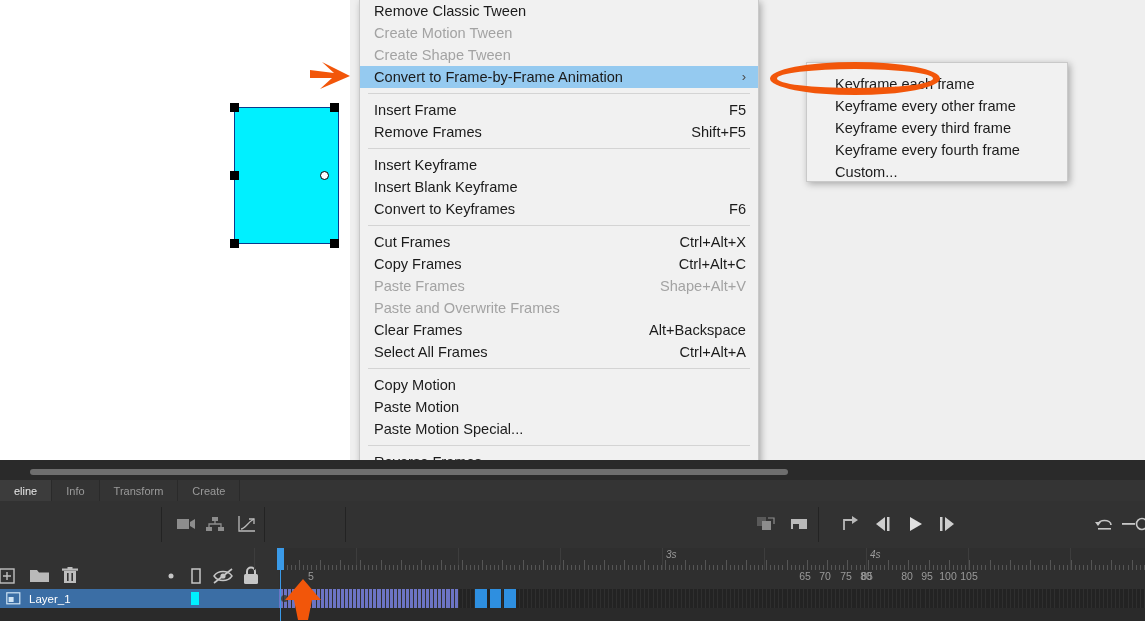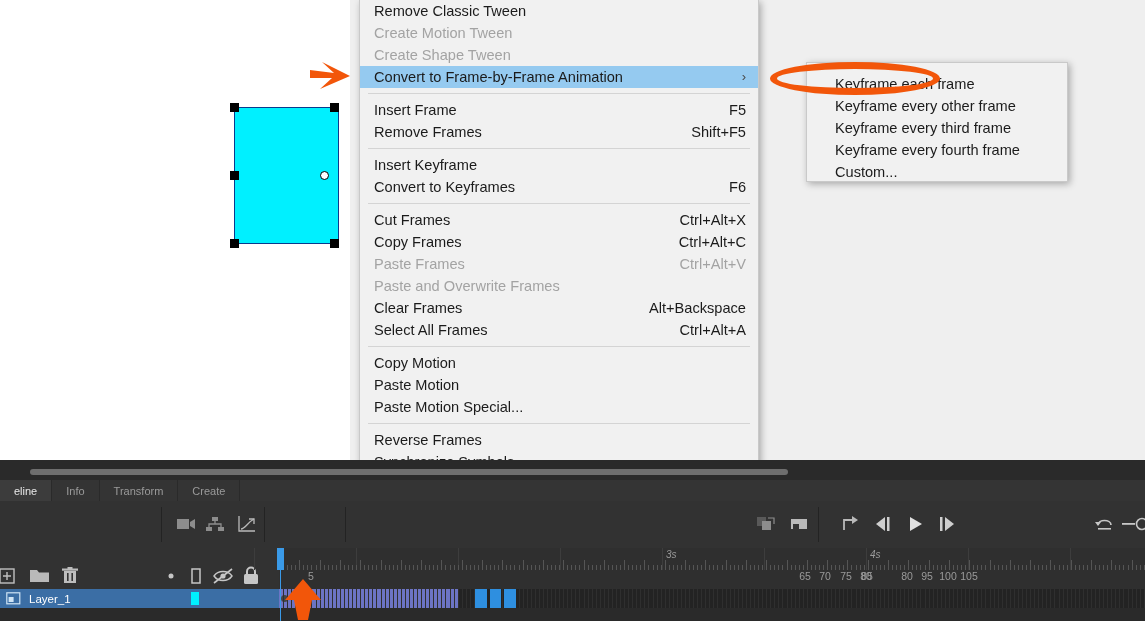--- a/index.html
+++ b/index.html
@@ -133,35 +133,38 @@
     </div>
     <div class="mi">
       <span class="lbl">Remove Frames</span>
       <span class="sc">Shift+F5</span>
     </div>
     <div class="msep"></div>
     <div class="mi">
       <span class="lbl">Insert Keyframe</span>
     </div>
     <div class="mi">
+      <span class="lbl">Insert Blank Keyframe</span>
+    </div>
+    <div class="mi">
       <span class="lbl">Convert to Keyframes</span>
       <span class="sc">F6</span>
     </div>
     <div class="msep"></div>
     <div class="mi">
       <span class="lbl">Cut Frames</span>
       <span class="sc">Ctrl+Alt+X</span>
     </div>
     <div class="mi">
       <span class="lbl">Copy Frames</span>
       <span class="sc">Ctrl+Alt+C</span>
     </div>
     <div class="mi disabled">
       <span class="lbl">Paste Frames</span>
-      <span class="sc">Ctrl+Alt+V</span>
+      <span class="sc">Shape+Alt+V</span>
     </div>
     <div class="mi disabled">
       <span class="lbl">Paste and Overwrite Frames</span>
     </div>
     <div class="mi">
       <span class="lbl">Clear Frames</span>
       <span class="sc">Alt+Backspace</span>
     </div>
     <div class="mi">
       <span class="lbl">Select All Frames</span>

